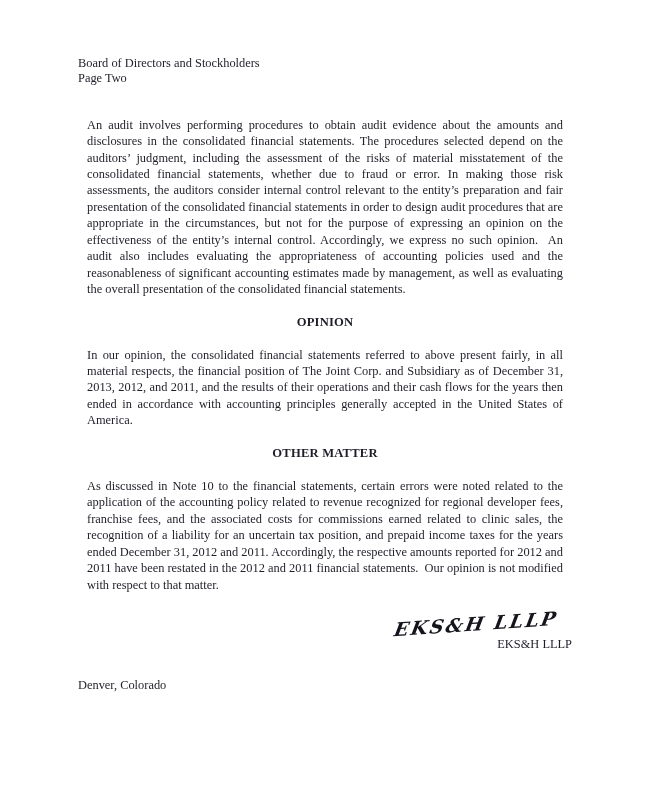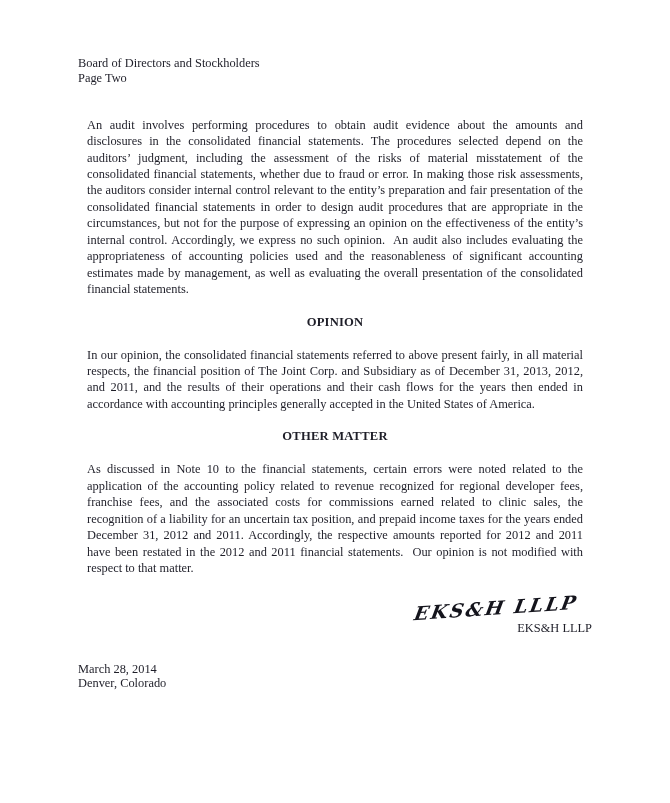--- a/index.html
+++ b/index.html
@@ -9,21 +9,21 @@
     width: 670px;
     height: 803px;
     overflow: hidden;
   }
   .page {
     position: relative;
     width: 670px;
     height: 803px;
     background: #ffffff;
     box-sizing: border-box;
-    padding: 56px 78px 0 78px;
+    padding: 56px 98px 0 78px;
     font-family: "Liberation Serif", "DejaVu Serif", serif;
     color: #1e1e28;
     font-size: 12.4px;
   }
   .recipient-block {
     line-height: 14.8px;
   }
   .recipient-line {
     white-space: nowrap;
   }
@@ -94,17 +94,16 @@
   <p class="body-paragraph">As discussed in Note 10 to the financial statements, certain errors were noted related to the application of the accounting policy related to revenue recognized for regional developer fees, franchise fees, and the associated costs for commissions earned related to clinic sales, the recognition of a liability for an uncertain tax position, and prepaid income taxes for the years ended December 31, 2012 and 2011. Accordingly, the respective amounts reported for 2012 and 2011 have been restated in the 2012 and 2011 financial statements.  Our opinion is not modified with respect to that matter.</p>
 
   <div class="signature-block">
     <div>
       <span class="signature-script">EKS&amp;H LLLP</span>
     </div>
     <div class="signature-typed">EKS&amp;H LLLP</div>
   </div>
 
   <div class="date-block">
-    <div>March 28, 2014</div>
     <div>Denver, Colorado</div>
   </div>
 
 </div>
 
 </body></html>

